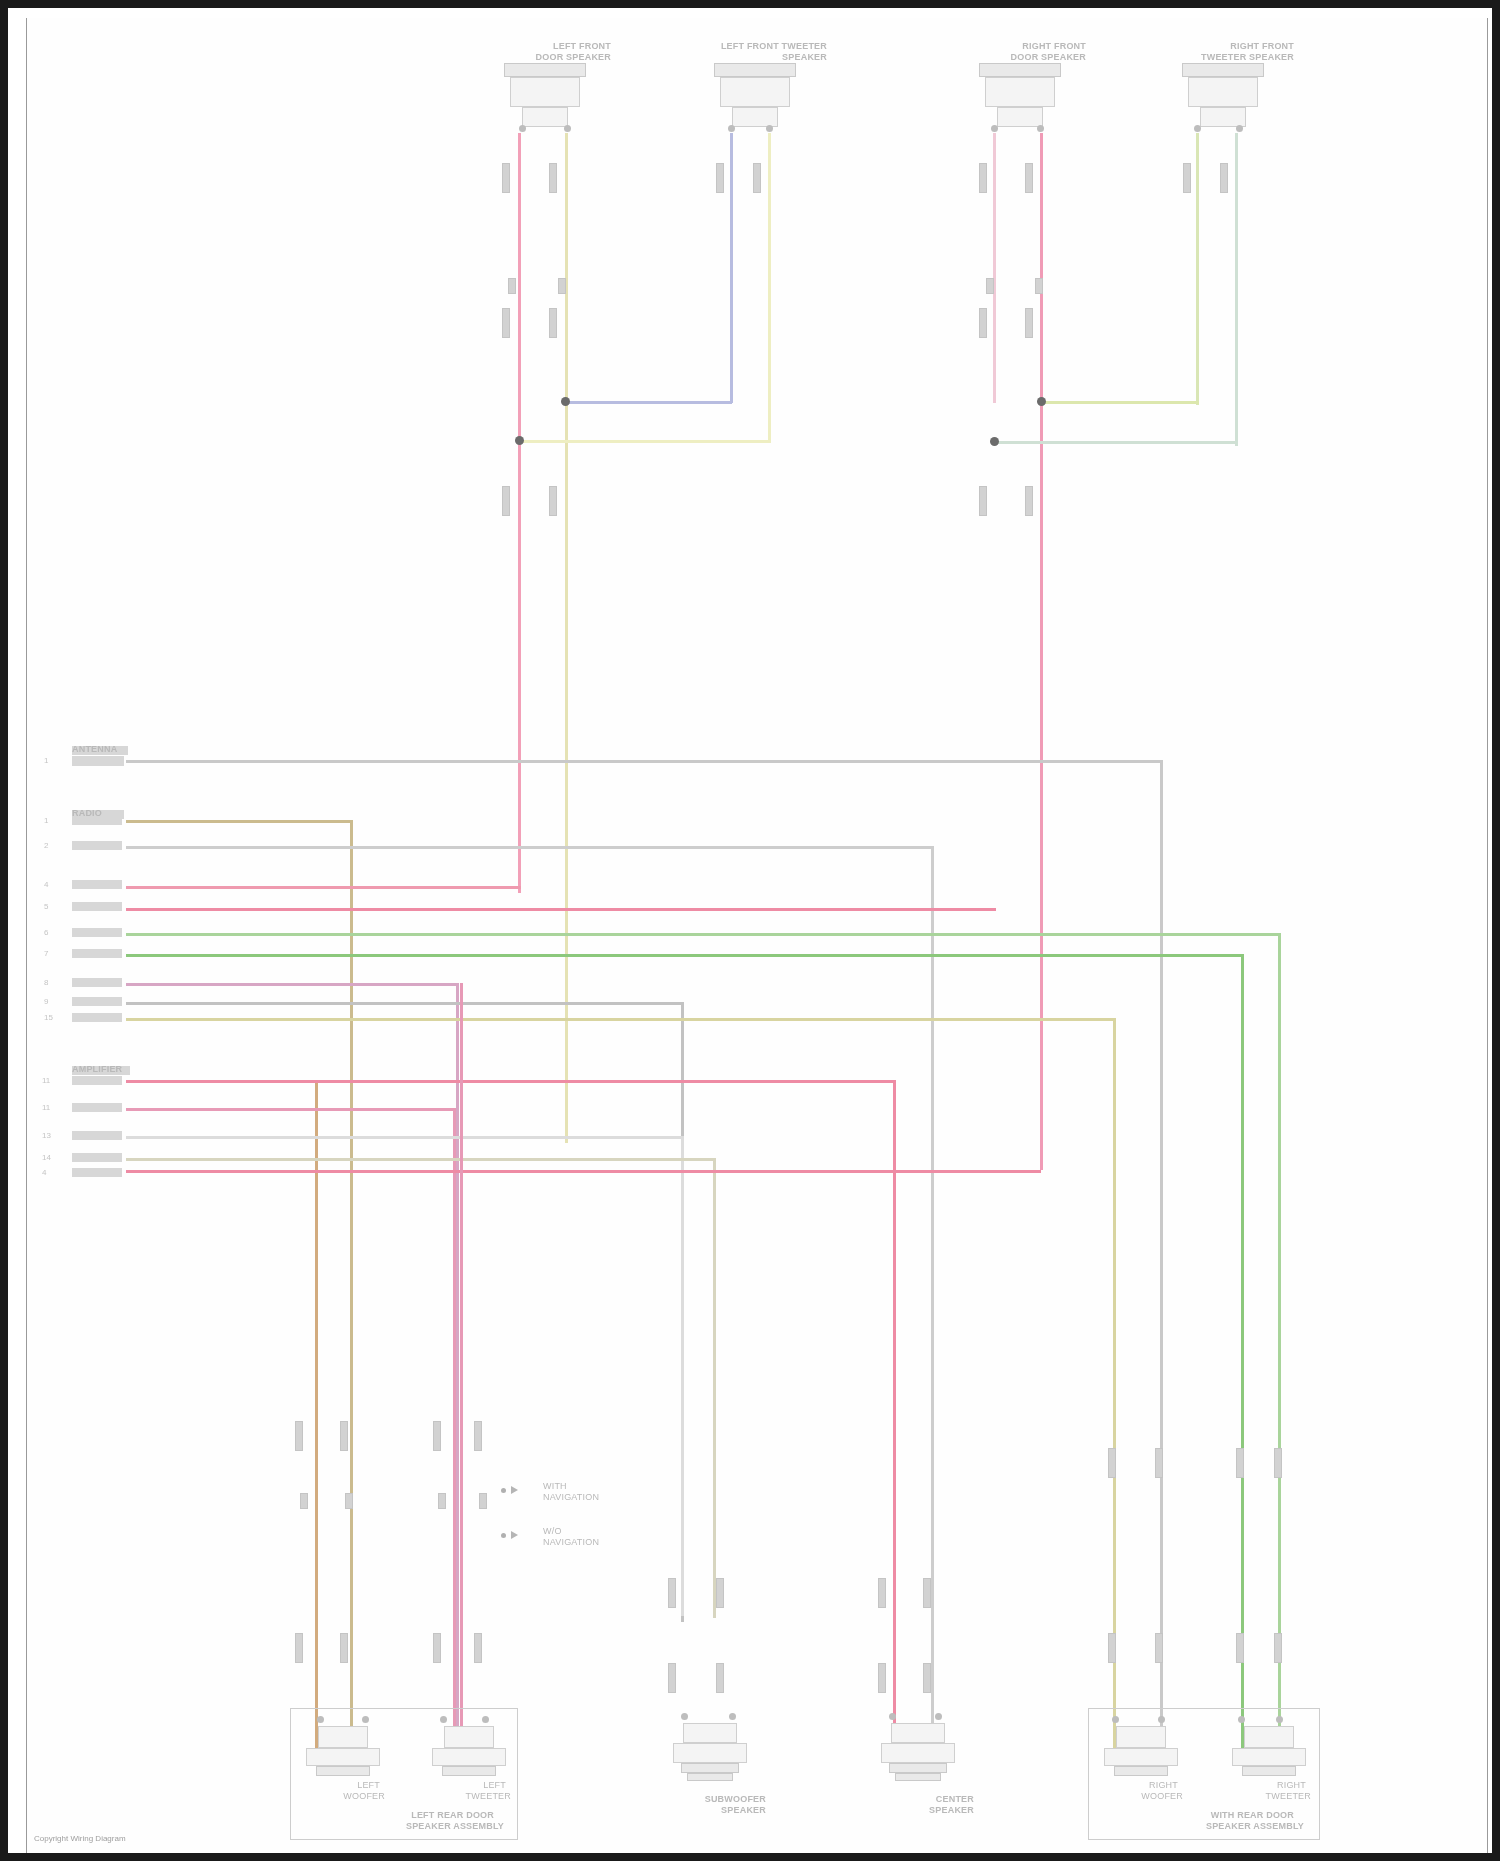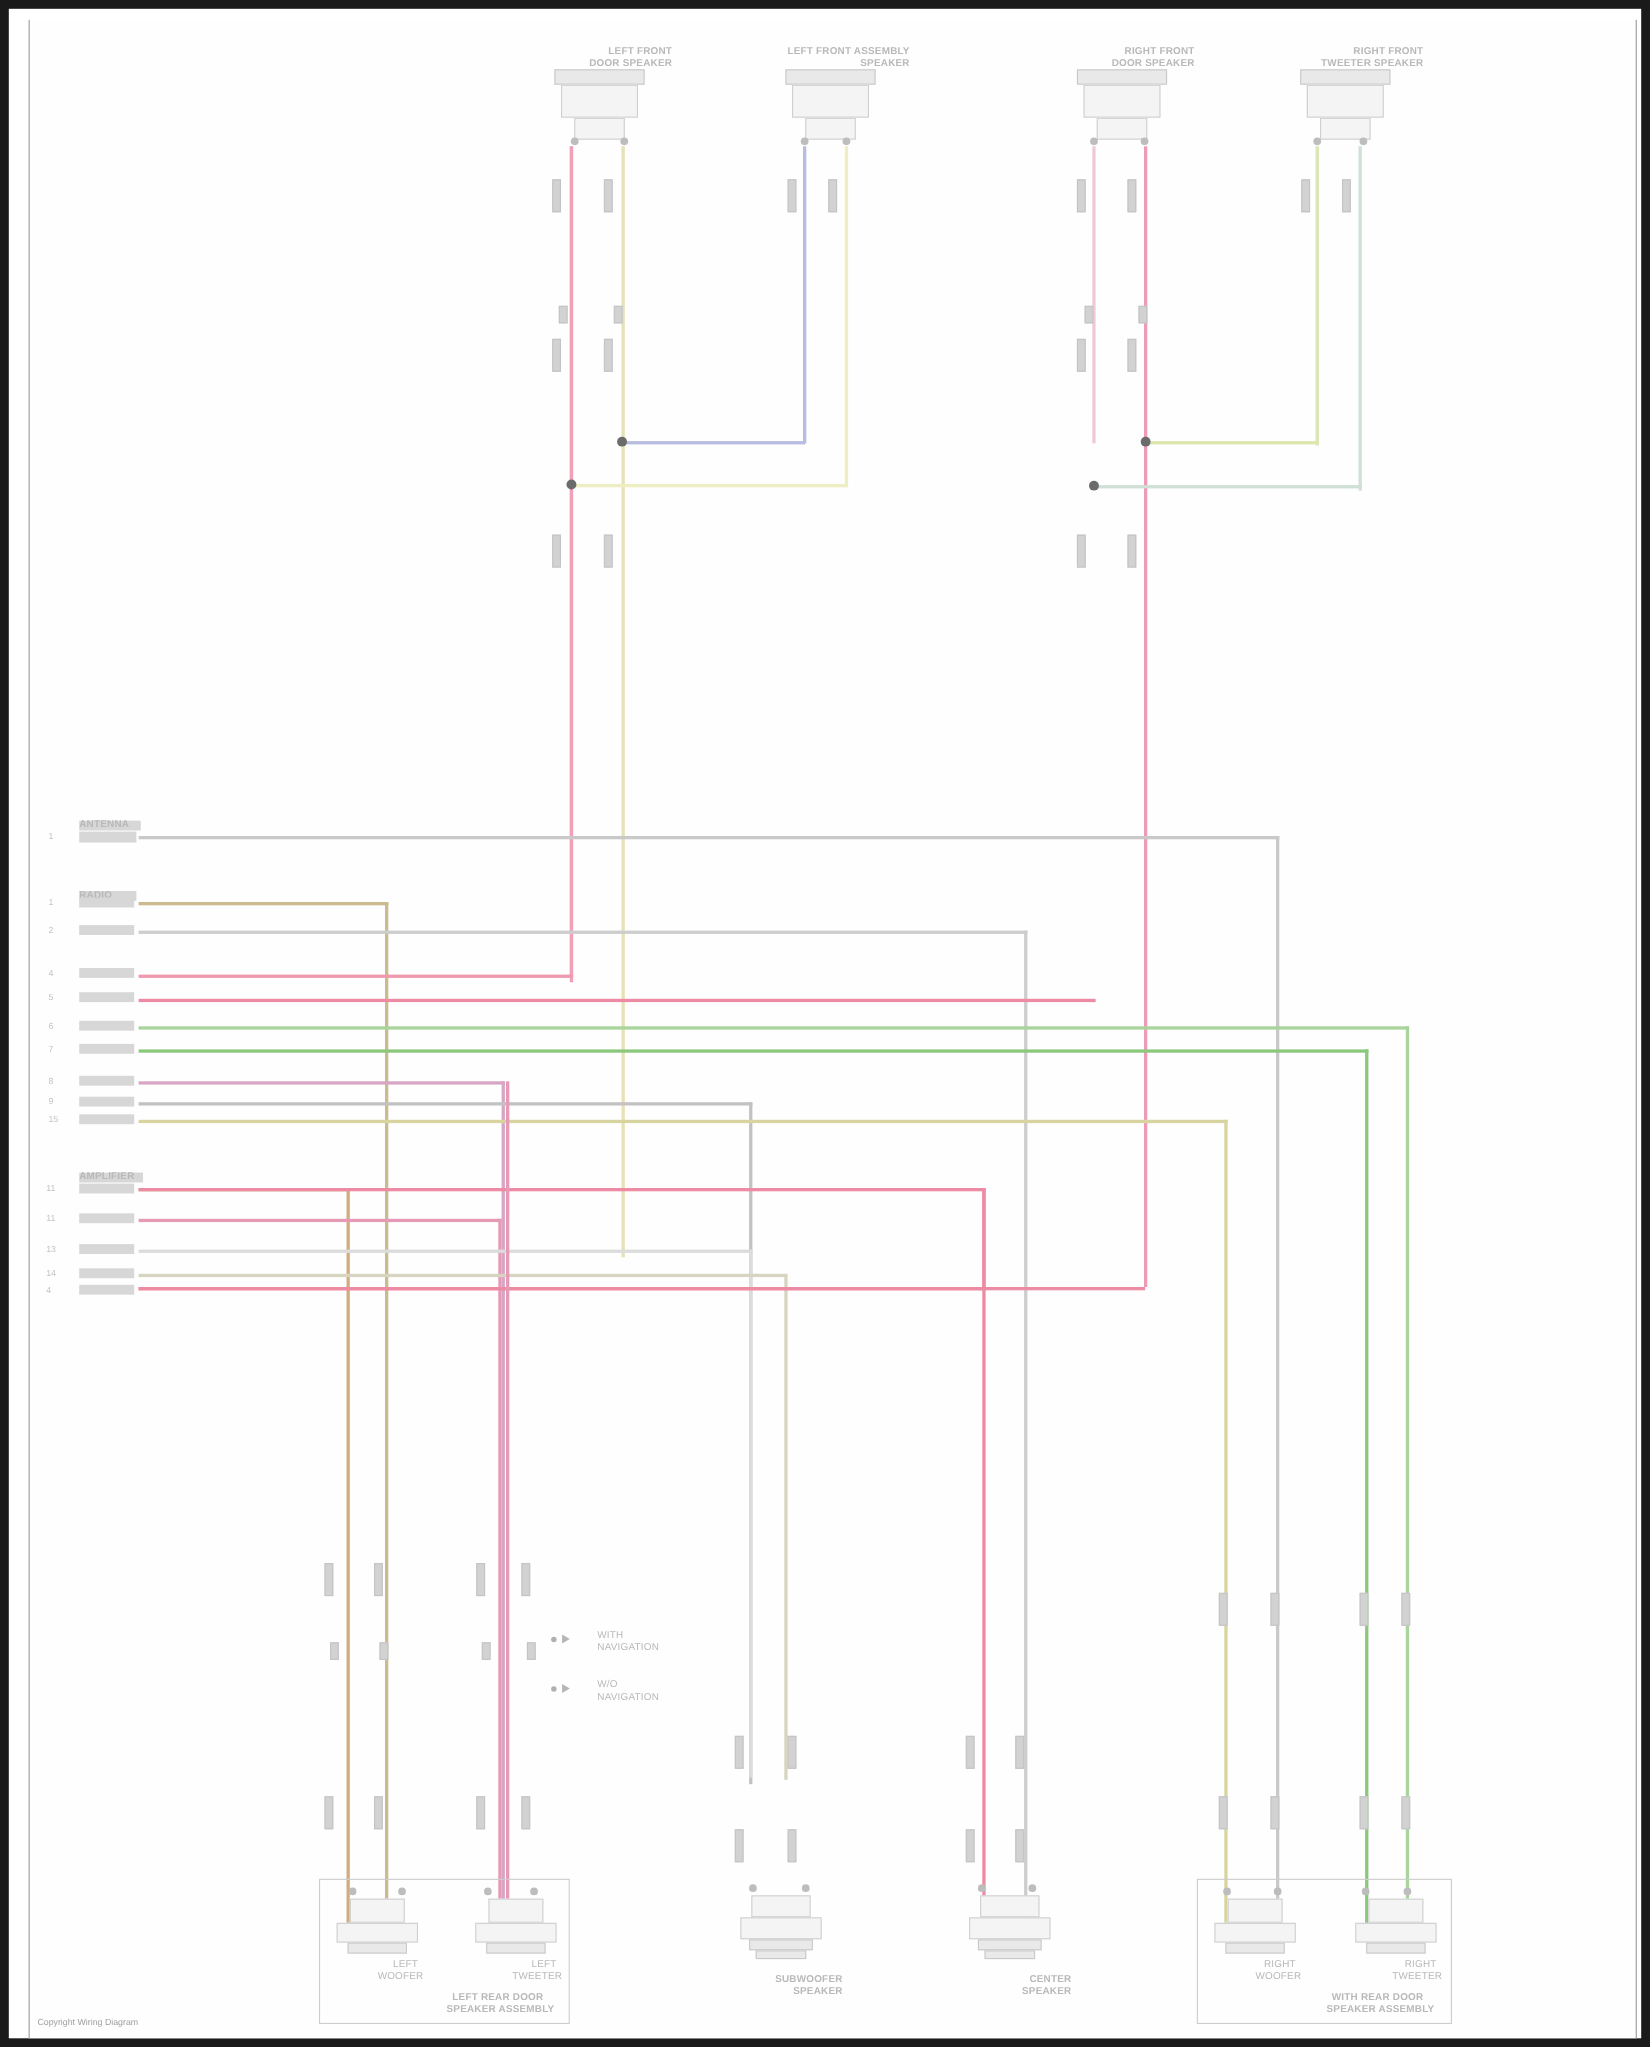--- a/index.html
+++ b/index.html
@@ -234,21 +234,21 @@
       <div class="lbl b" style="left:471px;top:33px;width:132px;">LEFT FRONT</div>
       <div class="lbl b" style="left:471px;top:44px;width:132px;">DOOR SPEAKER</div>
 
       <div class="conn" style="left:706px;top:55px;width:82px;height:72px;">
         <div class="cap" style="left:0;top:0;width:82px;height:14px;"></div>
         <div class="trap" style="left:6px;top:14px;width:70px;height:30px;"></div>
         <div class="trap" style="left:18px;top:44px;width:46px;height:20px;"></div>
         <div class="pin" style="left:14px;top:62px;"></div>
         <div class="pin" style="left:52px;top:62px;"></div>
       </div>
-      <div class="lbl b" style="left:675px;top:33px;width:144px;">LEFT FRONT ASSEMBLY</div>
+      <div class="lbl b" style="left:675px;top:33px;width:144px;">LEFT FRONT TWEETER</div>
       <div class="lbl b" style="left:675px;top:44px;width:144px;">SPEAKER</div>
 
       <div class="conn" style="left:971px;top:55px;width:82px;height:72px;">
         <div class="cap" style="left:0;top:0;width:82px;height:14px;"></div>
         <div class="trap" style="left:6px;top:14px;width:70px;height:30px;"></div>
         <div class="trap" style="left:18px;top:44px;width:46px;height:20px;"></div>
         <div class="pin" style="left:12px;top:62px;"></div>
         <div class="pin" style="left:58px;top:62px;"></div>
       </div>
       <div class="lbl b" style="left:946px;top:33px;width:132px;">RIGHT FRONT</div>

